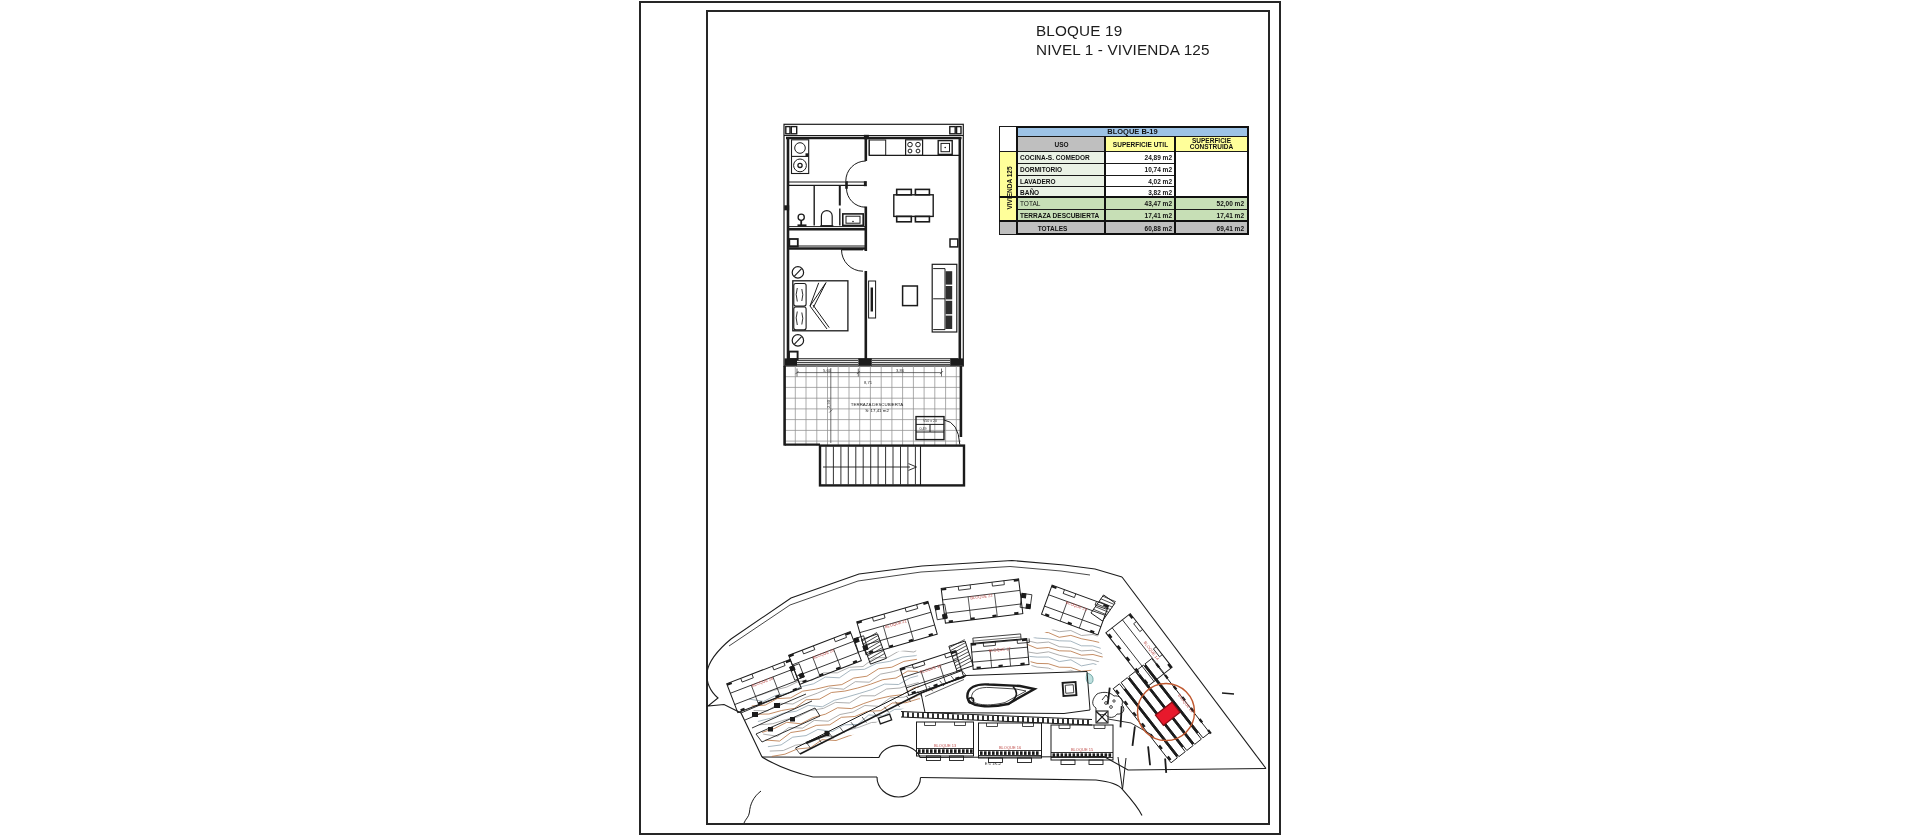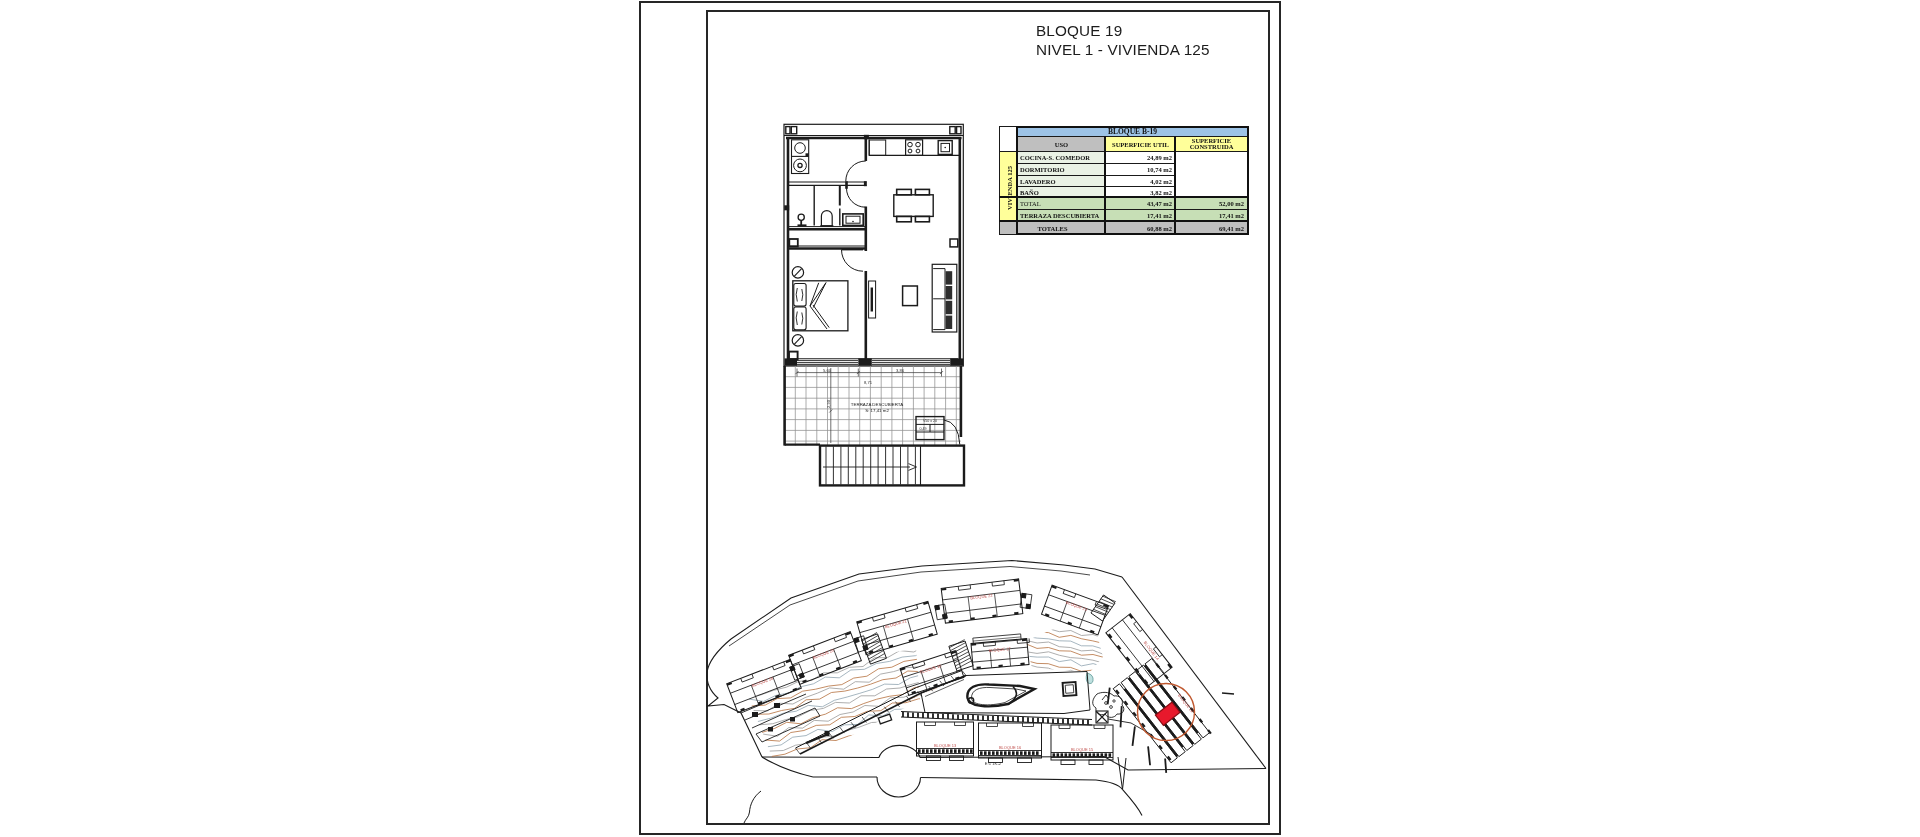--- a/index.html
+++ b/index.html
@@ -1,16 +1,16 @@
 <!DOCTYPE html>
 <html><head><meta charset="utf-8"><title>plan</title><style>
 *{margin:0;padding:0;box-sizing:border-box;}
 html,body{width:1920px;height:837px;background:#ffffff;font-family:"Liberation Sans",sans-serif;position:relative;overflow:hidden;}
 .abs{position:absolute;}
-#tbl .c{position:absolute;border:1px solid #1a1a1a;font-size:6.5px;font-weight:bold;color:#111;overflow:hidden;white-space:nowrap;font-family:Liberation Serif, serif;}
+#tbl .c{position:absolute;border:1px solid #1a1a1a;font-size:6.5px;font-weight:bold;color:#111;overflow:hidden;white-space:nowrap;}
 </style></head>
 <body>
 <div class="abs" style="left:639px;top:1px;width:642px;height:834px;border:2px solid #262626;"></div>
 <div class="abs" style="left:706px;top:10px;width:564px;height:815px;border:2px solid #262626;"></div>
 <div class="abs" style="left:1036px;top:21px;font-size:15.3px;color:#1c1c1c;line-height:19px;letter-spacing:0.15px;">BLOQUE 19<br>NIVEL 1 - VIVIENDA 125</div>
 
 <div id="tbl" class="abs" style="left:998px;top:126px;width:252px;height:112px;">
   <div class="c" style="left:1px;top:0;width:19px;height:26px;background:#fff;"></div>
   <div class="c" style="left:1px;top:25px;width:19px;height:71px;background:#FFFF9A;overflow:visible;">
       <div style="position:absolute;left:-25.5px;top:32px;width:70px;height:8px;text-align:center;transform:rotate(-90deg);font-size:6.5px;">VIVIENDA 125</div>

